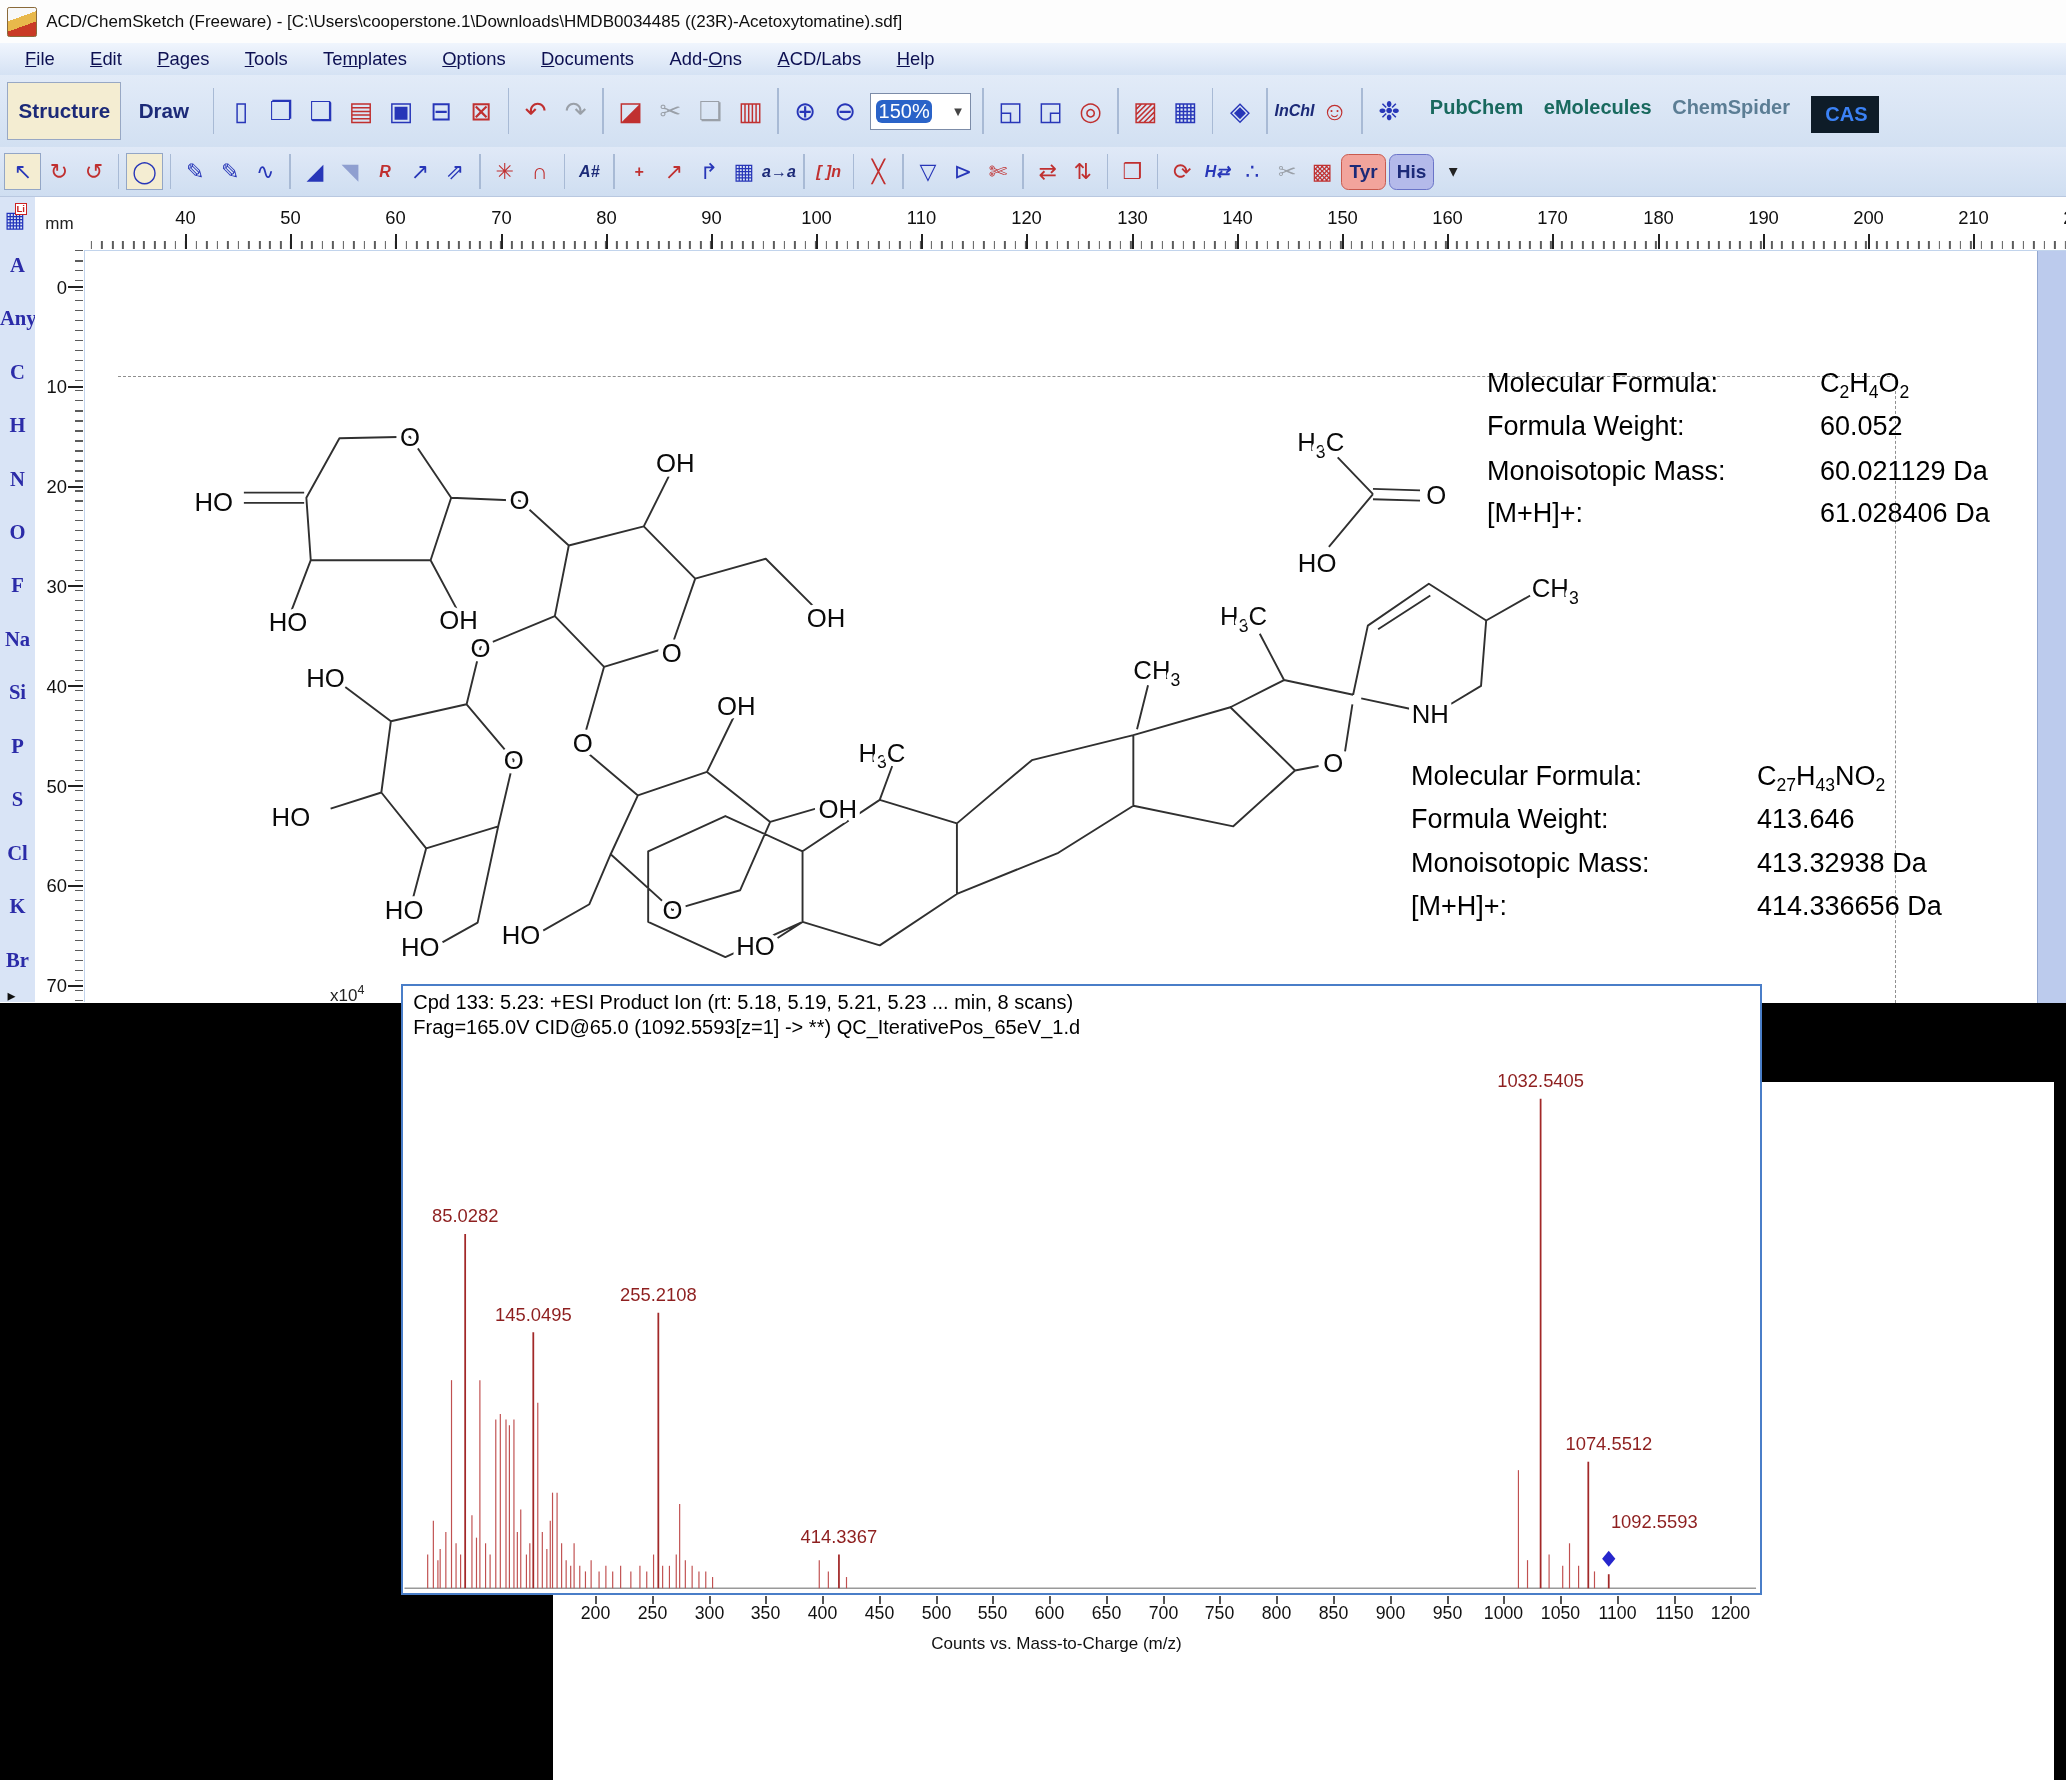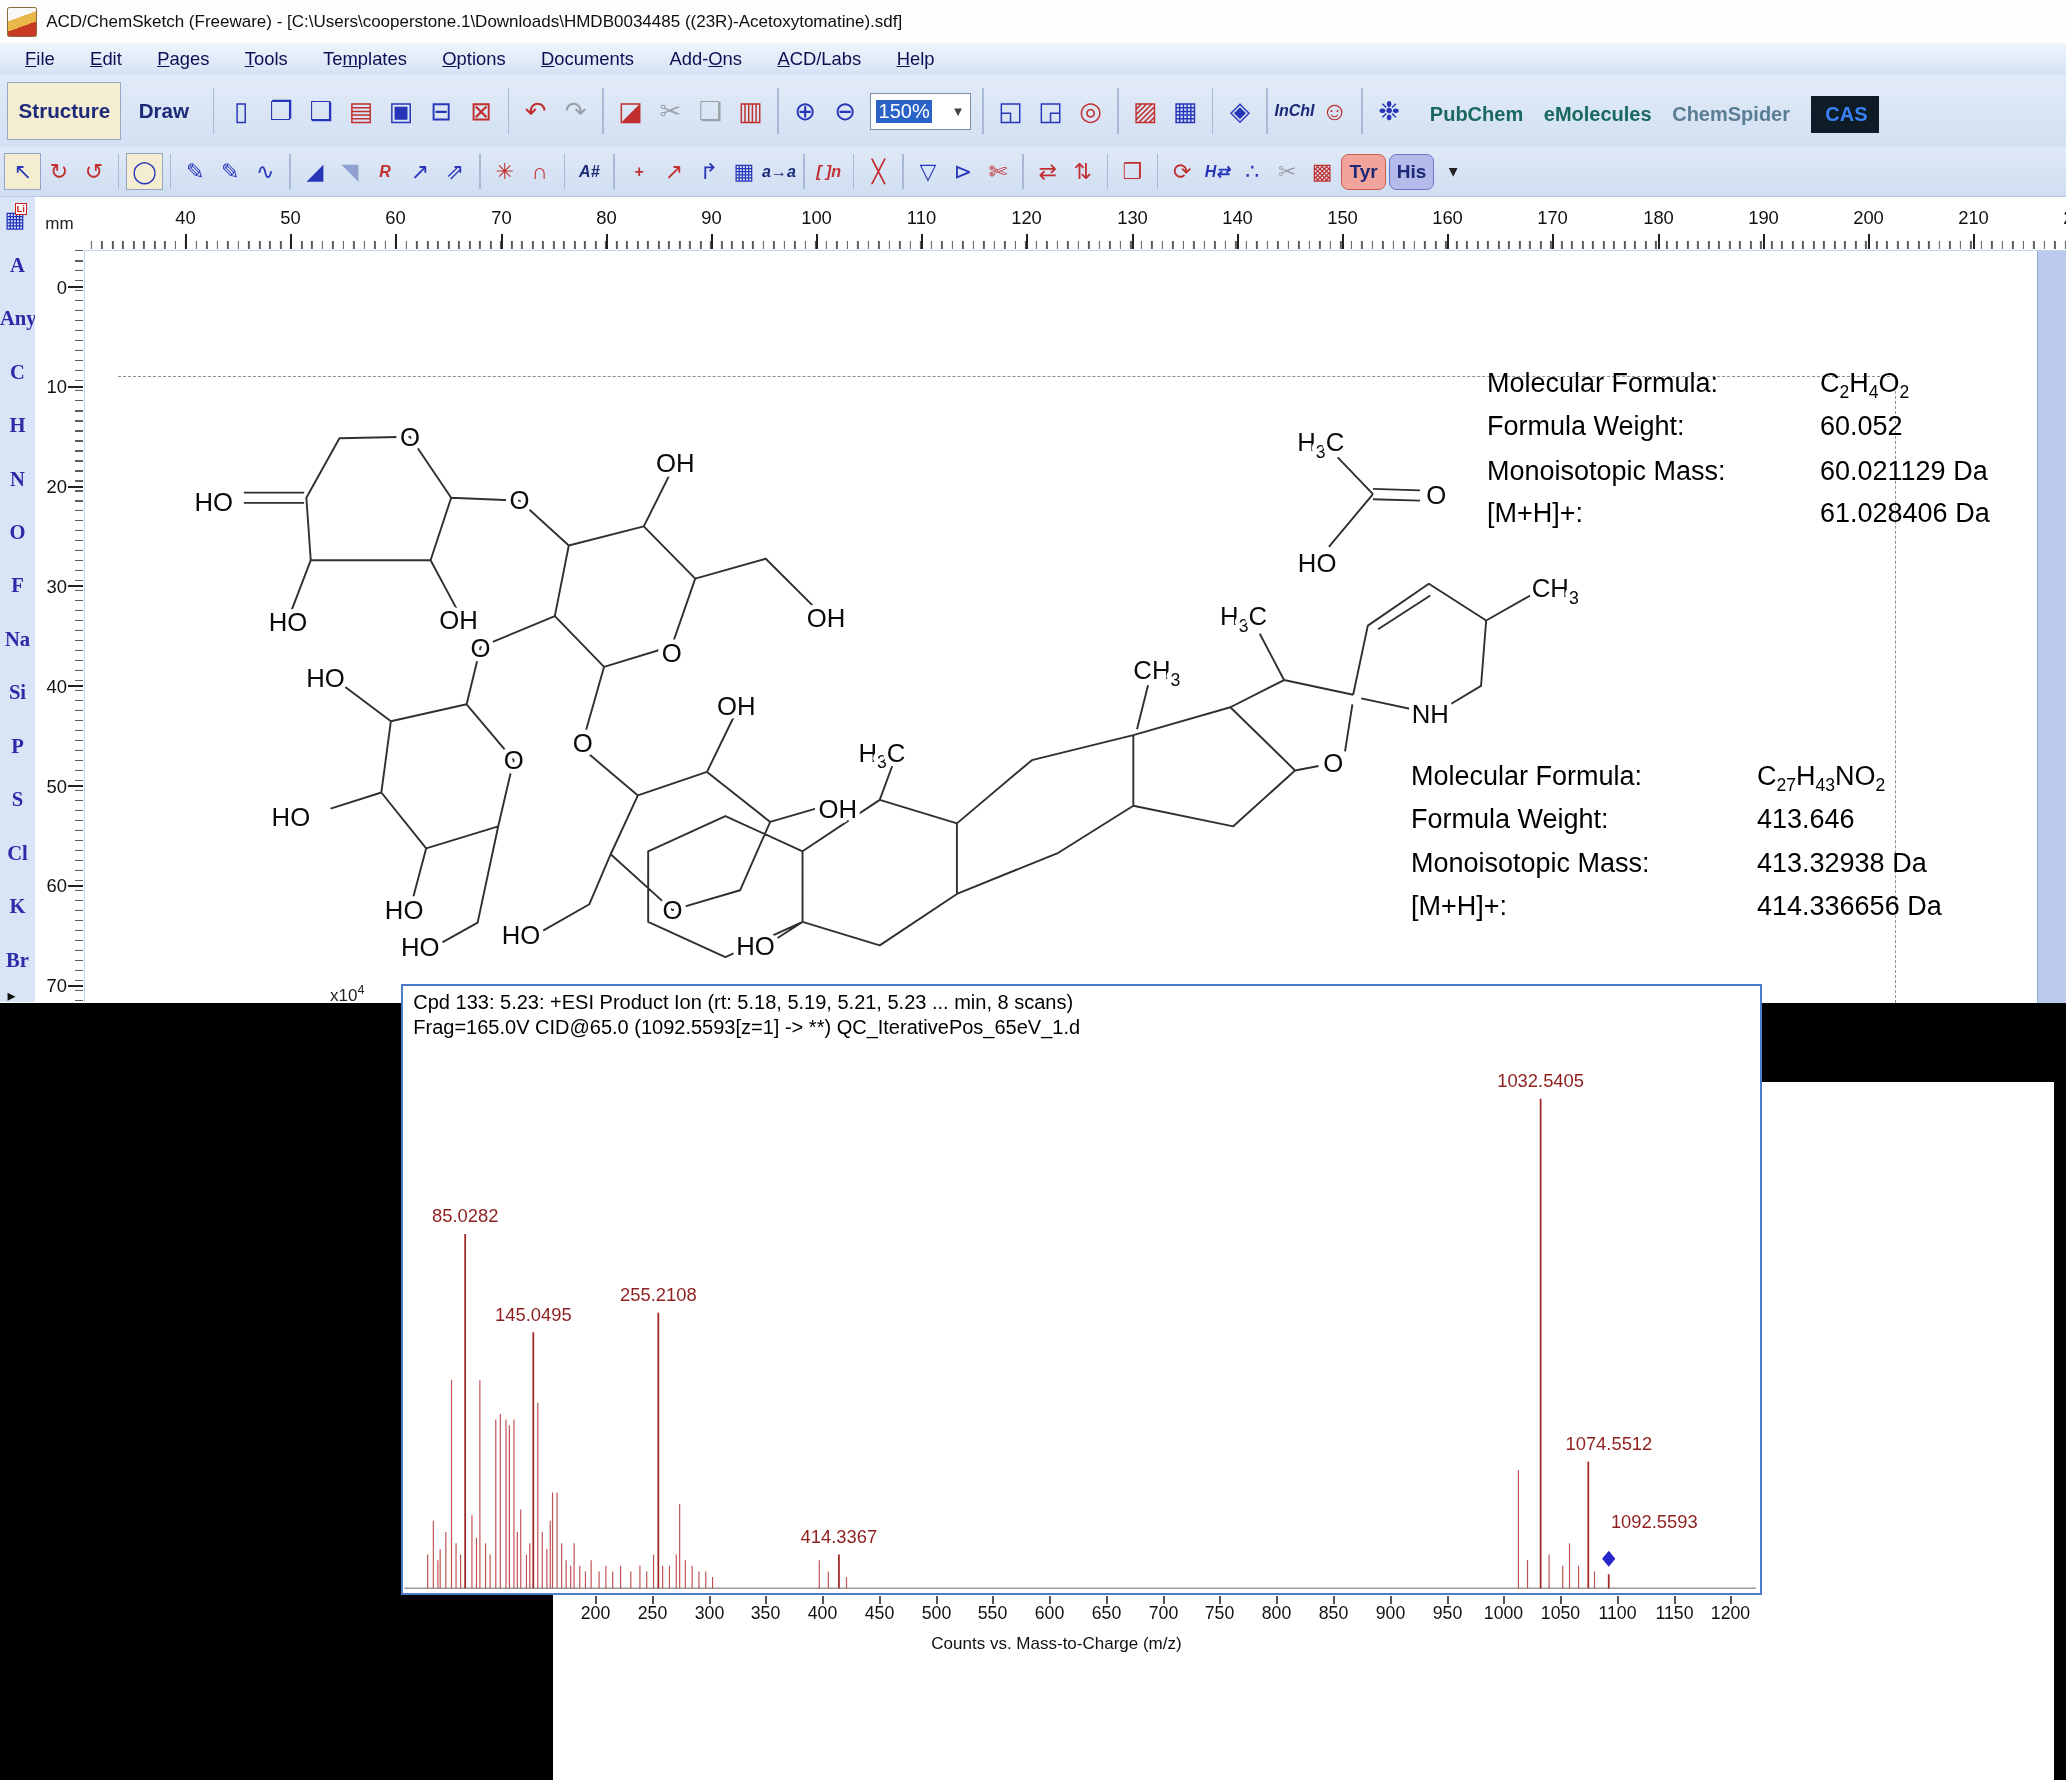--- a/index.html
+++ b/index.html
@@ -16,21 +16,21 @@
   .tb2{position:absolute;left:0;top:147px;right:0;height:49px;background:linear-gradient(#e0e9f7,#cfdef1);border-bottom:0.7px solid #b9c8e0;display:flex;align-items:center;padding-left:4.4px;}
   .vsep{width:1.5px;height:46px;background:#a8bad5;margin:0 6.6px;flex:0 0 auto;}
   .tb2 .vsep{height:35px;}
   .icon{width:40px;height:40px;display:flex;align-items:center;justify-content:center;font-size:26px;flex:0 0 auto;line-height:1;}
   .tb2 .icon{width:35px;height:35px;font-size:22px;}
   .icon.txt{font-size:16px;font-weight:bold;font-style:italic;}
   .icon.hl{background:#f4edd2;border:1.5px solid #93a6c6;}
   .btn-structure{width:112px;height:56px;background:#f4edd2;border:1.5px solid #98a8c4;display:flex;align-items:center;justify-content:center;font-weight:bold;font-size:20.6px;color:#1c2a78;flex:0 0 auto;}
   .btn-draw{width:85px;height:56px;display:flex;align-items:center;justify-content:center;font-weight:bold;font-size:20.6px;color:#1c2a78;flex:0 0 auto;}
   .zoombox{width:94px;height:35px;background:#fff;border:1.5px solid #7c8ca8;display:flex;align-items:center;padding-left:5.9px;font-size:20px;flex:0 0 auto;margin:0 4.4px;}
-  .zoomval{background:#2a63c8;color:#fff;padding:0 2.2px;}
+  .zoomval{background:#2a63c8;color:#fff;padding:0 2.2px;border-radius:6px;}
   .zoomdd{margin-left:auto;margin-right:5.9px;font-size:13.2px;color:#444;}
   .logo{font-weight:bold;font-size:20px;margin:0 10.3px;flex:0 0 auto;white-space:nowrap;}
   .logo.pub,.logo.emol{color:#19695e;}
   .logo.spider{color:#5b7d94;}
   .logo.cas{background:#0e1c28;color:#3b82f6;padding:7.4px 11.8px 7.4px 14.7px;margin-right:0;}
   .pill{width:43px;height:34px;border-radius:7.4px;display:flex;align-items:center;justify-content:center;font-size:19px;font-weight:bold;color:#1c2a78;flex:0 0 auto;margin:0 1.5px;}
   .pill.tyr{background:#f2a49c;border:1.5px solid #c85a4e;}
   .pill.his{background:#b4baea;border:1.5px solid #6a74c8;}
   
   .sidebar{position:absolute;left:0;top:197px;width:35px;height:805px;background:#d9e4f6;border-right:0.7px solid #bccadf;}
@@ -127,21 +127,21 @@
           <div class="icon" style="color: rgb(192, 48, 48);">▨</div>
           <div class="icon" style="color: rgb(39, 54, 184);">▦</div>
           <div class="vsep"></div>
           <div class="icon" style="color: rgb(39, 54, 184);">◈</div>
           <div class="vsep"></div>
           <div class="icon txt" style="color: rgb(28, 42, 120);">InChI</div>
           <div class="icon" style="color: rgb(192, 48, 48);">☺</div>
           <div class="vsep"></div>
           <div class="icon" style="color: rgb(39, 54, 184);">❉</div>
         </span>
-      <span id="tb1logos" style="display:flex;align-items:center;margin-left:10.3px;margin-top:7px;">
+      <span id="tb1logos" style="display:flex;align-items:flex-start;margin-left:10.3px;margin-top:7px;">
           <div class="logo pub">PubChem</div>
           <div class="logo emol">eMolecules</div>
           <div class="logo spider">ChemSpider</div>
           <div class="logo cas">CAS</div>
         </span>
     </div>
     <div class="tb2" id="tb2">
       <span id="tb2icons" style="display:flex;align-items:center;">
           <div class="icon hl" style="color: rgb(39, 54, 184);">↖</div>
           <div class="icon" style="color: rgb(192, 48, 48);">↻</div>

